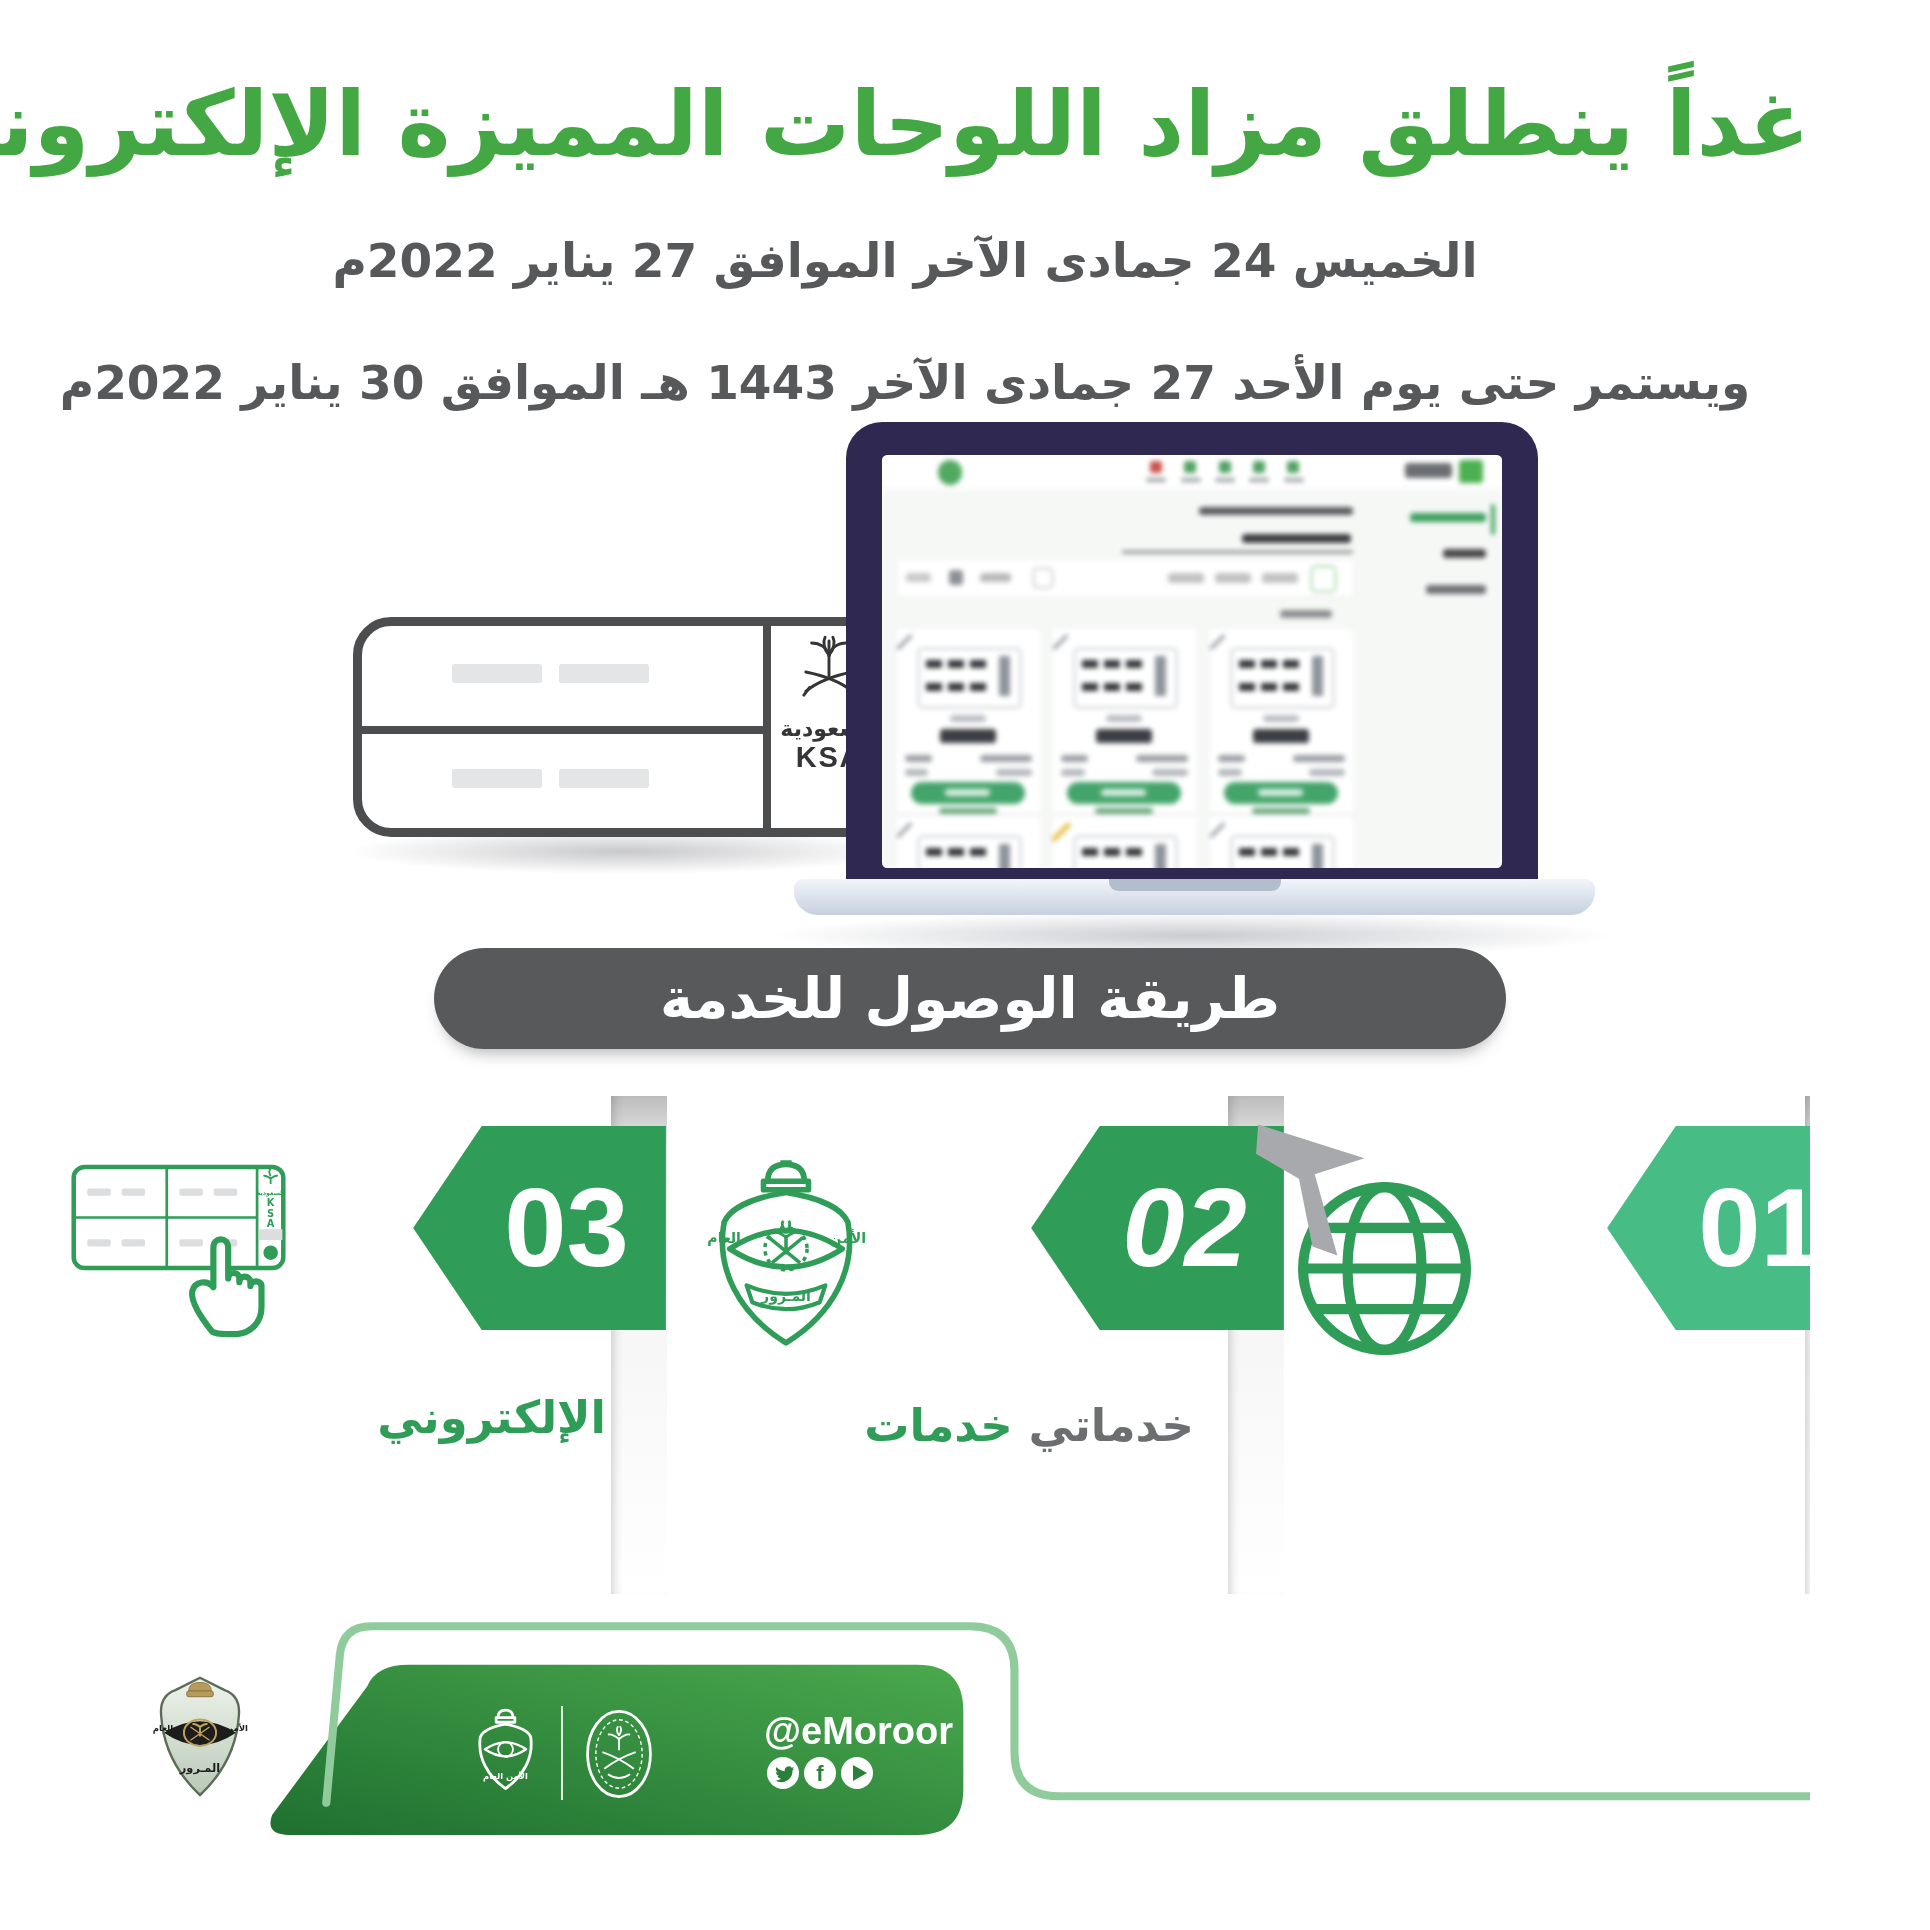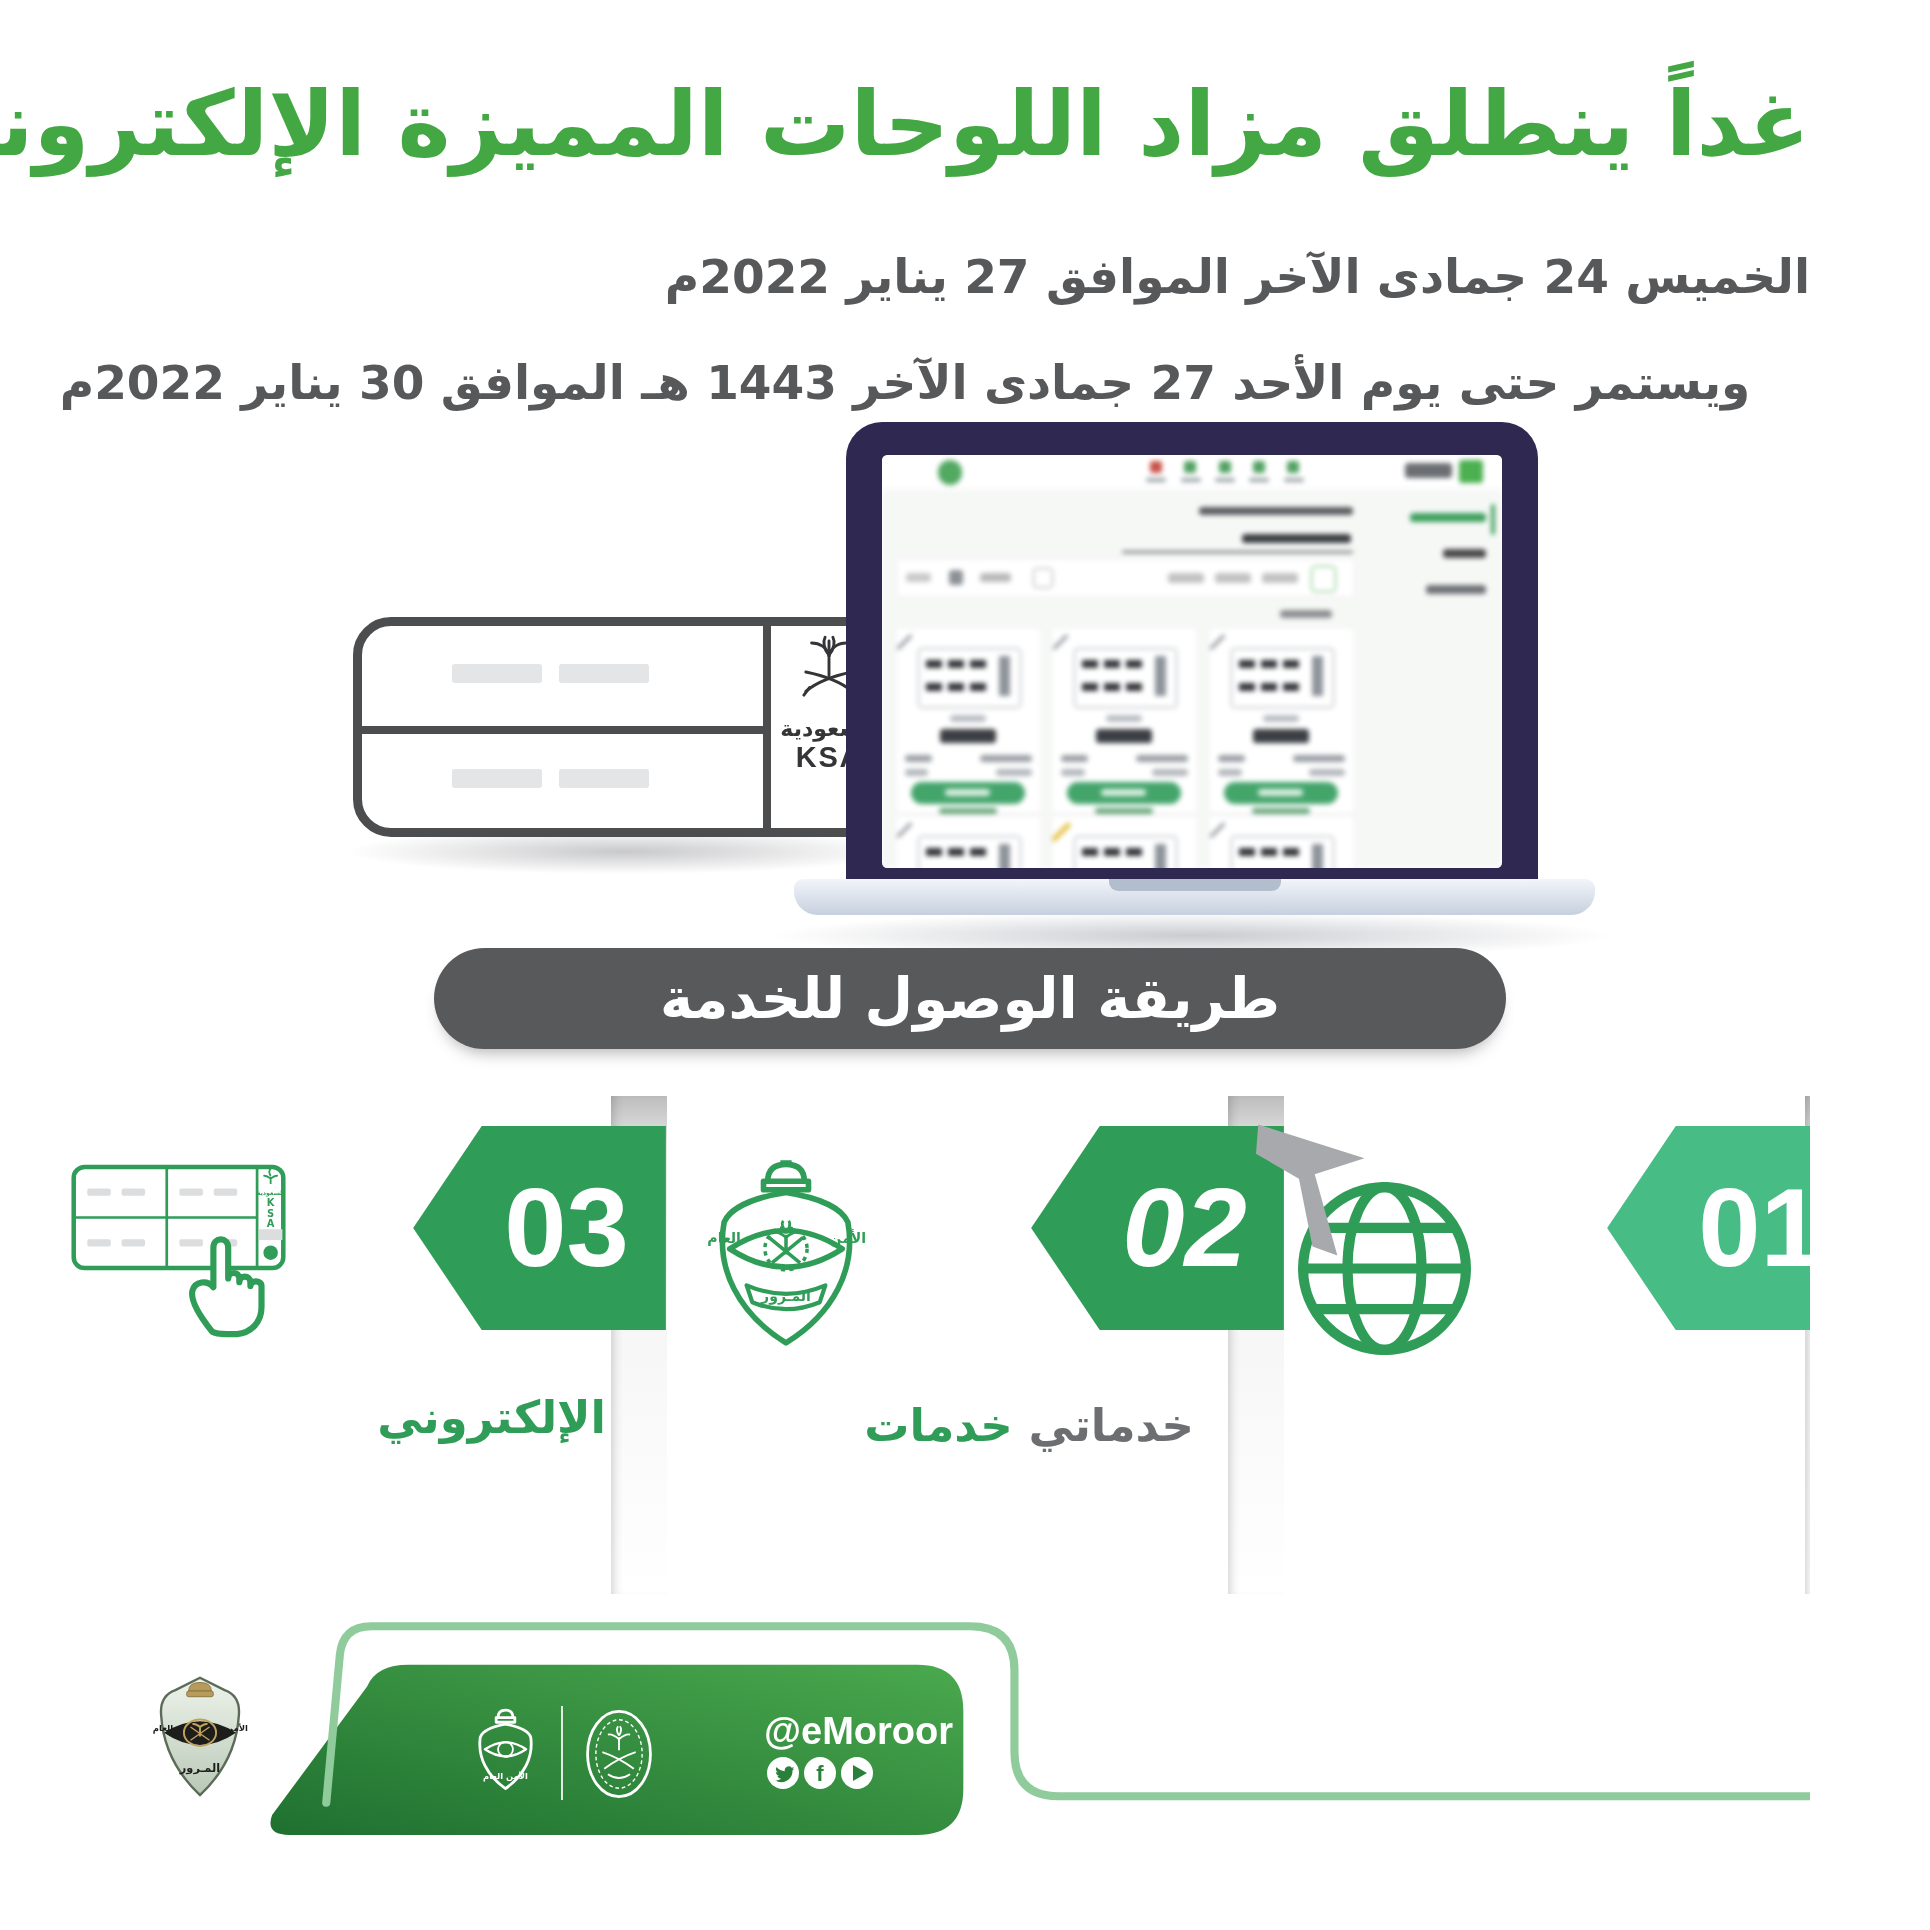--- a/index.html
+++ b/index.html
@@ -64,21 +64,21 @@
       font-family:"Liberation Sans","DejaVu Sans",sans-serif;}
   .soc{top:1757px;width:32px;height:32px;background:#fff;border-radius:50%;z-index:6;}
   .fdivider{left:561px;top:1706px;width:1.8px;height:94px;background:rgba(255,255,255,.85);z-index:6;}
 </style>
 </head>
 <body>
 
 <div id="canvas">
 
   <div class="abs title ar center">غداً ينطلق مزاد اللوحات المميزة الإلكتروني</div>
-  <div class="abs sub ar center" style="top:249px;text-align:right;">الخميس 24 جمادى الآخر الموافق 27 يناير 2022م</div>
+  <div class="abs sub ar center" style="top:233px;">الخميس 24 جمادى الآخر الموافق 27 يناير 2022م</div>
   <div class="abs sub ar center" style="top:315px;margin-top:40px;">ويستمر حتى يوم الأحد 27 جمادى الآخر 1443 هـ الموافق 30 يناير 2022م</div>
 
   <div class="abs plate-shadow"></div>
   <div class="abs plate">
     <div class="plate-vdiv"></div>
     <div class="plate-hdiv"></div>
     <div class="pbar" style="left:90px;top:38px;width:90px;"></div>
     <div class="pbar" style="left:197px;top:38px;width:90px;"></div>
     <div class="pbar" style="left:90px;top:143px;width:90px;"></div>
     <div class="pbar" style="left:197px;top:143px;width:90px;"></div>

